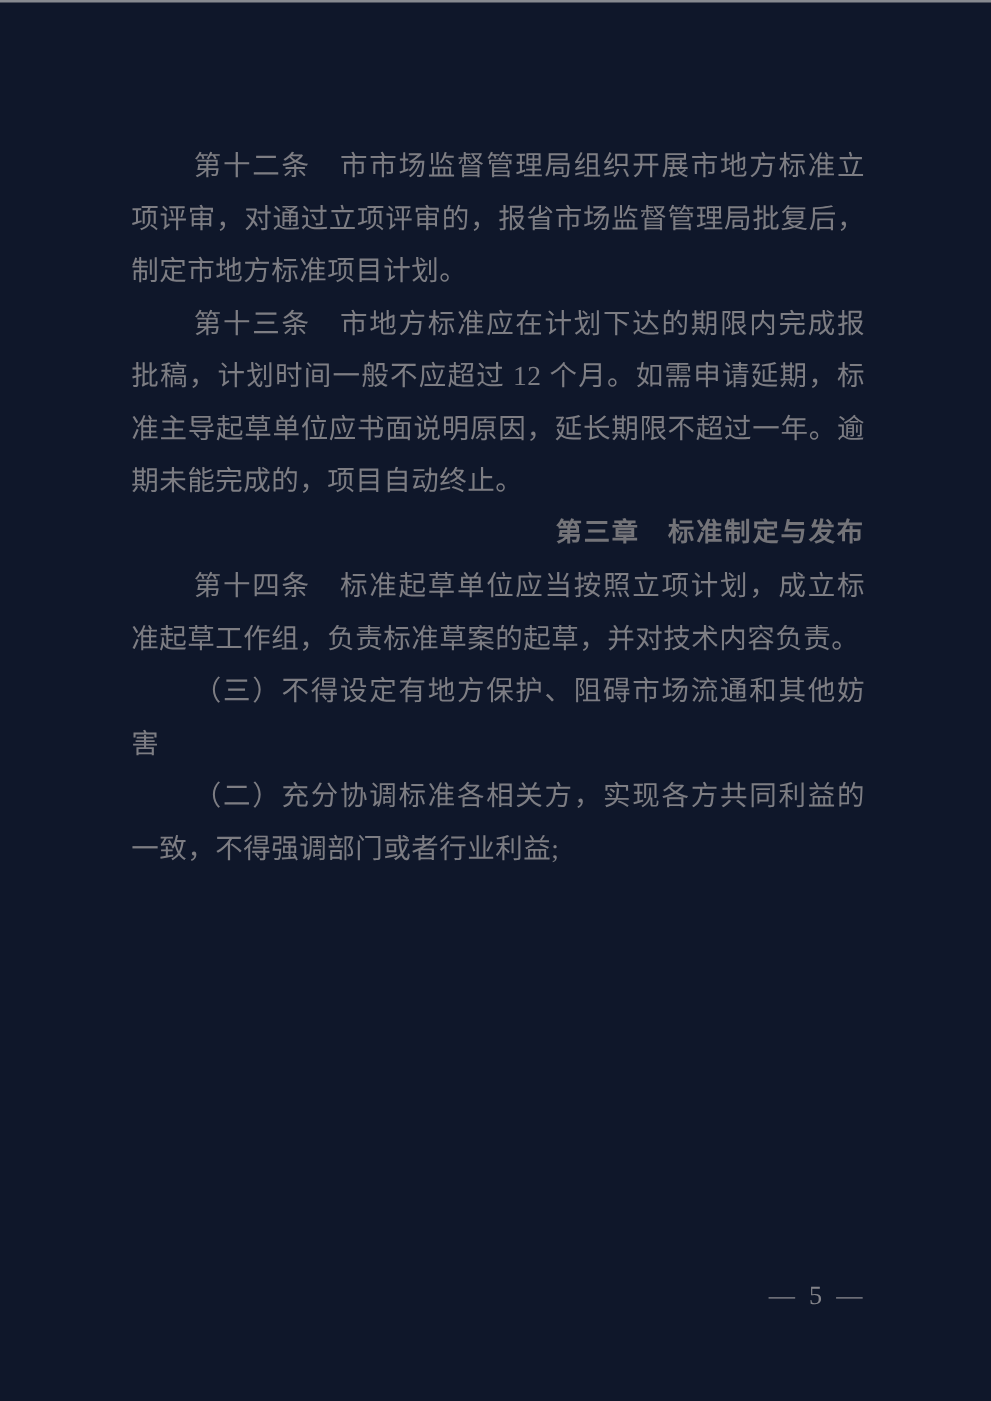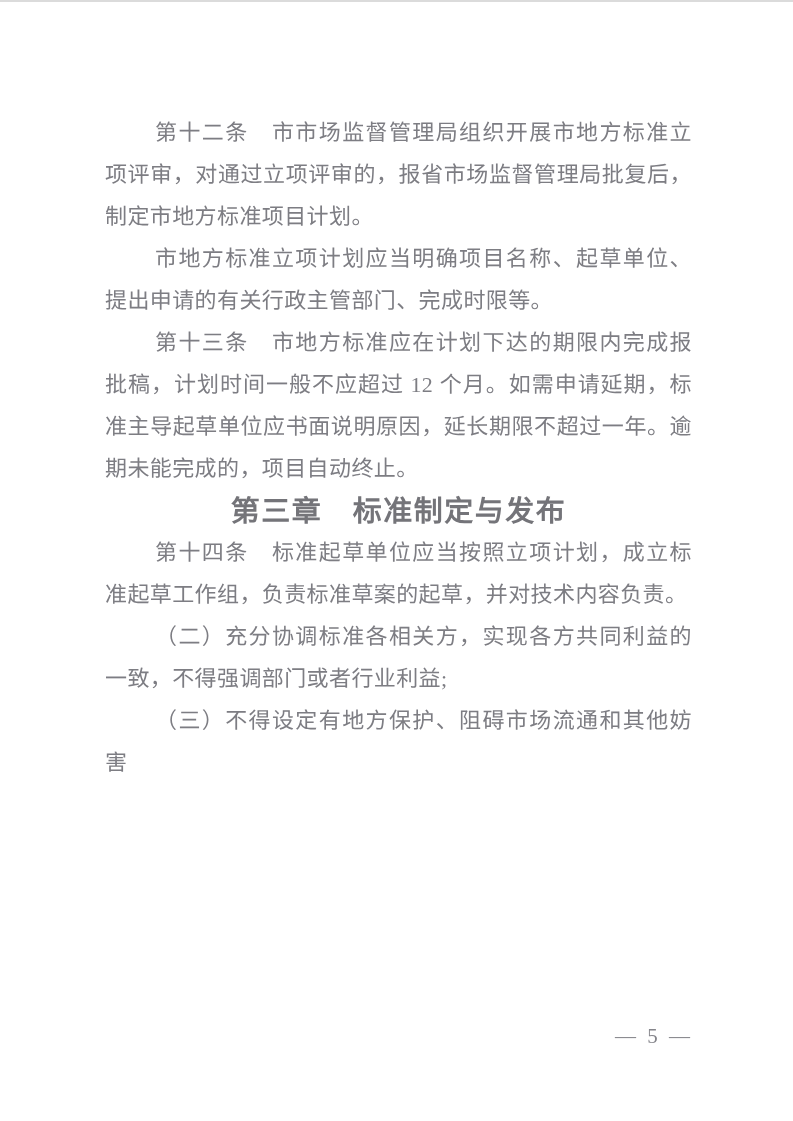--- a/index.html
+++ b/index.html
@@ -6,21 +6,21 @@
   html, body {
     margin: 0;
     padding: 0;
     background: #e8e8e8;
   }
   .page {
     position: relative;
     width: 793px;
     height: 1121px;
     margin: 0 auto;
-    background: #ffffff;
+    background: #0f172a;
     overflow: hidden;
     font-family: "Liberation Serif", "DejaVu Serif", serif;
   }
   
   .scan-edge-top {
     position: absolute;
     top: 0;
     left: 0;
     width: 100%;
     height: 2px;
@@ -40,23 +40,23 @@
   p.body-para {
     margin: 0;
     text-indent: 50px;          
     text-align: justify;
     text-justify: inter-character;
   }
   h2.chapter-heading {
     margin: 0;
     font-family: Liberation Sans, sans-serif;
     font-weight: 700;
-    font-size: 29px;
+    font-size: 21px;
     line-height: 42px;
-    text-align: center;
+    text-align: right;
     text-indent: 0;
     color: #747479;
     letter-spacing: 1.5px;
   }
   .page-footer {
     position: absolute;
     top: 1022px;
     right: 100px;
     color: #85858b;
     font-size: 21px;
@@ -69,32 +69,31 @@
 <body>
 
 <div class="page">
 
   <div class="scan-edge-top"></div>
 
   <main class="content">
 
     <p class="body-para">第十二条　市市场监督管理局组织开展市地方标准立项评审，对通过立项评审的，报省市场监督管理局批复后，制定市地方标准项目计划。</p>
 
-    <p class="body-para">市地方标准立项计划应当明确项目名称、起草单位、提出申请的有关行政主管部门、完成时限等。</p>
 
     <p class="body-para">第十三条　市地方标准应在计划下达的期限内完成报批稿，计划时间一般不应超过 12 个月。如需申请延期，标准主导起草单位应书面说明原因，延长期限不超过一年。逾期未能完成的，项目自动终止。</p>
 
 
     <h2 class="chapter-heading">第三章　标准制定与发布</h2>
 
     <p class="body-para">第十四条　标准起草单位应当按照立项计划，成立标准起草工作组，负责标准草案的起草，并对技术内容负责。</p>
 
 
 
+    <p class="body-para">（三）不得设定有地方保护、阻碍市场流通和其他妨害</p>
+
     <p class="body-para">（二）充分协调标准各相关方，实现各方共同利益的一致，不得强调部门或者行业利益;</p>
-
-    <p class="body-para">（三）不得设定有地方保护、阻碍市场流通和其他妨害</p>
 
   </main>
 
   <footer class="page-footer">— 5 —</footer>
 
 </div>
 
 </body></html>

